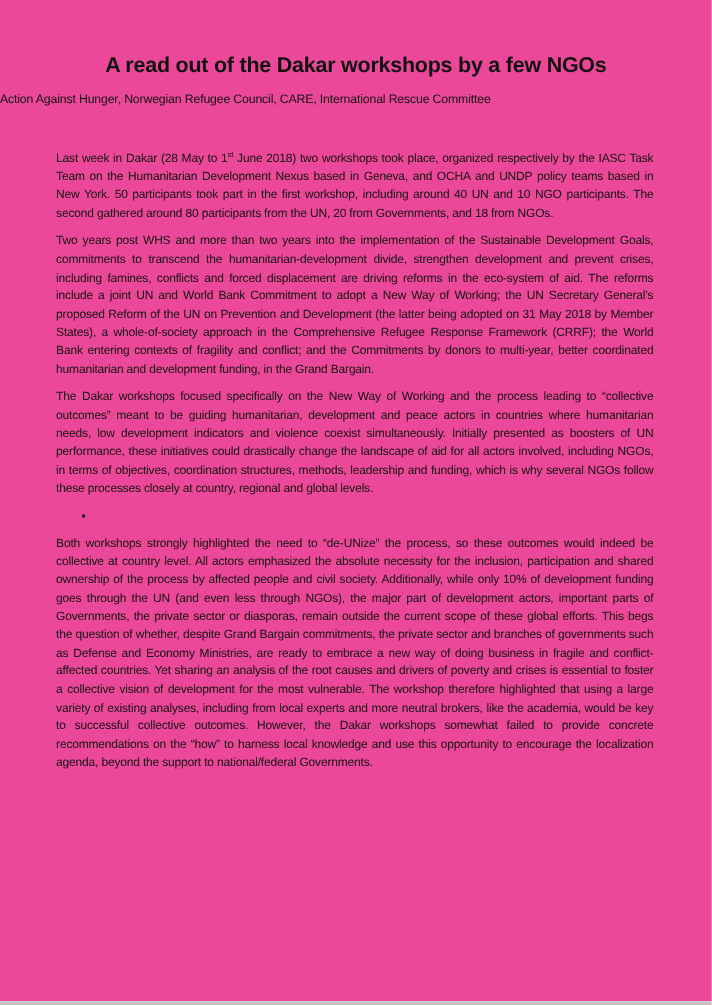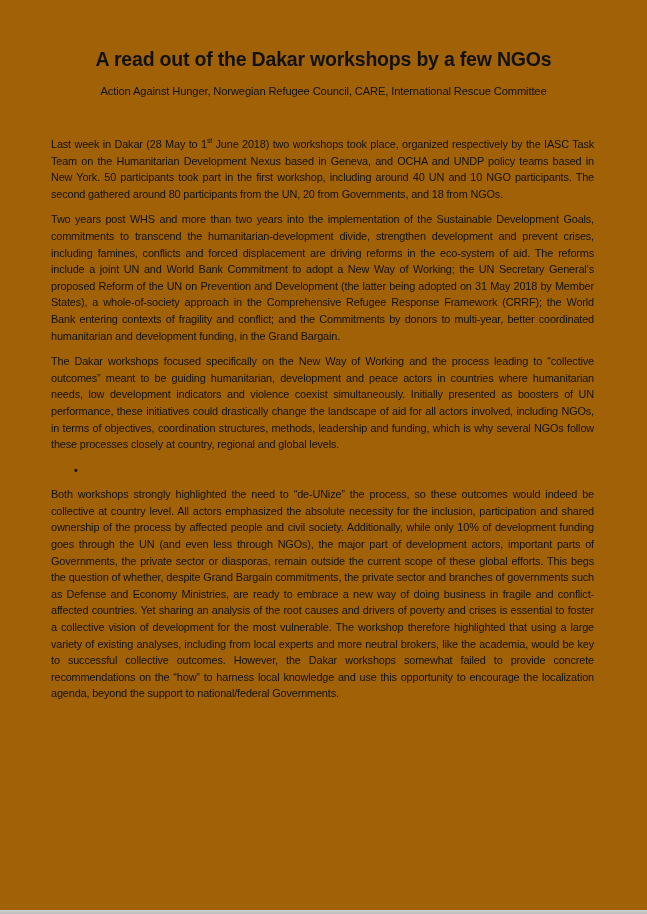--- a/index.html
+++ b/index.html
@@ -14,21 +14,21 @@
       overflow: hidden;
       font-family: "Liberation Sans", "DejaVu Sans", sans-serif;
       color: #111111;
     }
     .page {
       position: absolute;
       left: 0;
       top: 0;
       width: 647px;
       height: 910px;
-      background: #a16207;
+      background: #ec4899;
     }
     .bottom-edge {
       position: absolute;
       left: 0;
       top: 910px;
       width: 647px;
       height: 4px;
       background: linear-gradient(#d0d0d0, #bdbdbd);
     }
     .title {
@@ -40,21 +40,21 @@
       font-size: 19.5px;
       font-weight: bold;
       letter-spacing: -0.2px;
       margin: 0;
     }
     .subtitle {
       position: absolute;
       top: 85px;
       left: 0;
       width: 647px;
-      text-align: center;
+      text-align: left;
       font-size: 11.2px;
       margin: 0;
       letter-spacing: -0.15px;
     }
     .body-text {
       position: absolute;
       left: 51px;
       top: 136px;
       width: 543px;
       font-size: 10.9px;

